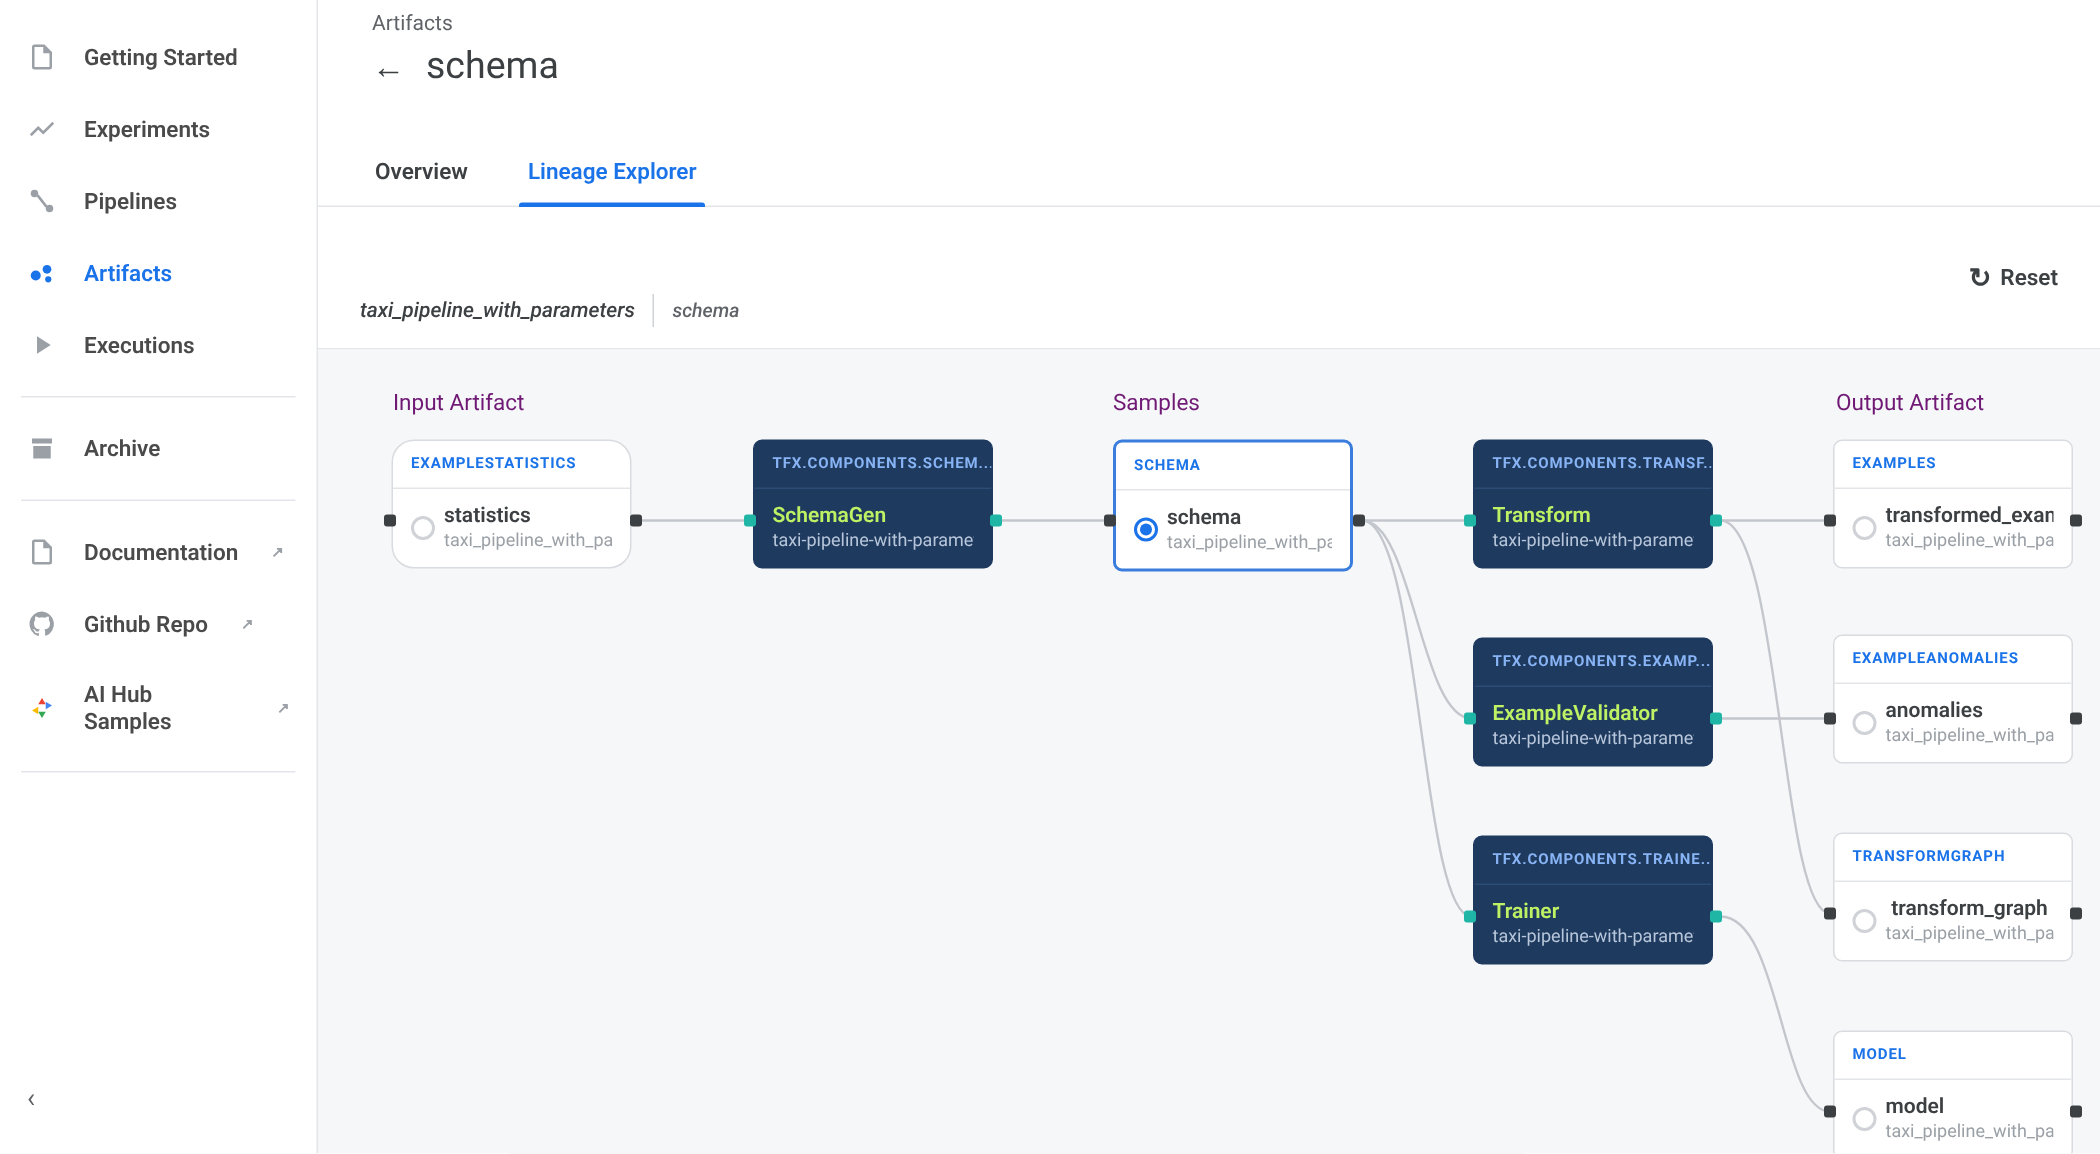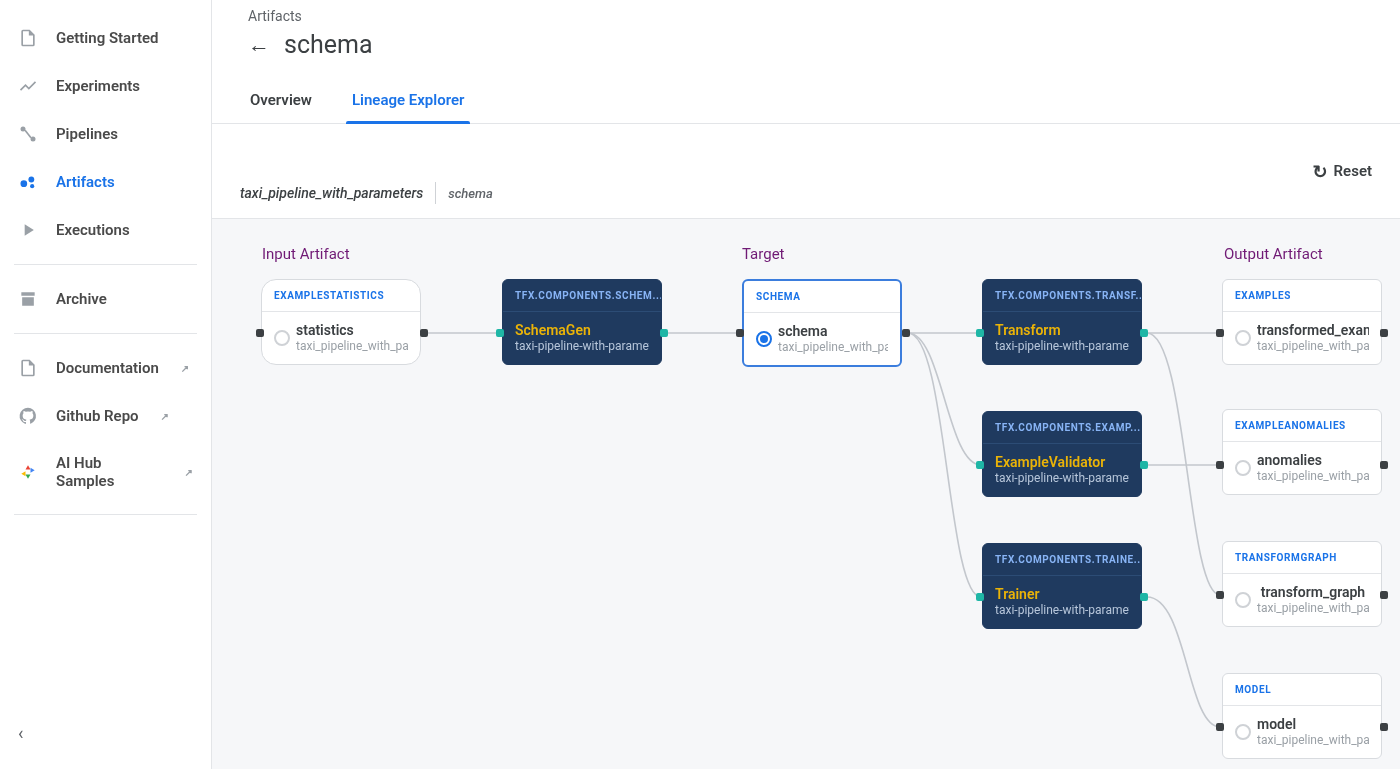--- a/index.html
+++ b/index.html
@@ -16,21 +16,21 @@
 .collapse-btn { margin-top: auto; padding: 12px 18px; cursor: pointer; }
 .collapse-btn .chev { font-size: 18px; color: #5f6368; }
 
 
 .main { flex: 1; display: flex; flex-direction: column; min-width: 0; }
 .header { padding: 8px 36px 0 36px; }
 .crumbs { font-size: 14px; color: #5f6368; }
 .title-row { display: flex; align-items: center; gap: 14px; padding: 6px 0 10px 0; }
 .back-btn { font-size: 22px; cursor: pointer; color: #3c4043; }
 .page-title { font-size: 25px; font-weight: 400; color: #3c4043; }
-.tabs-row { display: flex; gap: 36px; padding: 0 36px; border-bottom: 1px solid #e3e5e8; margin-top: 22px; }
+.tabs-row { display: flex; gap: 36px; padding: 0 36px; border-bottom: 1px solid #e3e5e8; margin-top: 36px; }
 .tab { padding: 0 2px 14px 2px; font-size: 15px; font-weight: 600; color: #3c4043; cursor: pointer; position: relative; }
 .tab.active { color: #1a73e8; }
 .tab.active::after { content: ""; position: absolute; left: -4px; right: -4px; bottom: -1px; height: 3px; background: #1a73e8; border-radius: 2px 2px 0 0; }
 
 .context-row { display: flex; align-items: center; justify-content: space-between; padding: 14px 28px; border-bottom: 1px solid #e3e5e8; }
 .crumb-inline { display: flex; align-items: center; gap: 12px; font-size: 14px; color: #3c4043; margin-top: 44px; }
 .crumb-inline .divider { width: 1px; height: 22px; background: #cfd2d6; }
 .crumb-inline .pipe { font-style: italic; font-weight: 500; }
 .crumb-inline .art { font-weight: 500; font-style: italic; font-size: 13px; color: #5f6368; }
 .reset-btn { display: flex; align-items: center; gap: 6px; font-size: 15px; font-weight: 600; color: #3c4043; cursor: pointer; }
@@ -43,21 +43,21 @@
 .col-head.output { left: 1012px; }
 
 .node { position: absolute; width: 160px; border-radius: 6px; background: #fff; border: 1px solid #d8dbdf; overflow: hidden; }
 .node.dark { background: #1f3a5f; border: 1px solid #1f3a5f; }
 .node.target { border: 2px solid #3b7ddd; }
 .node .label { padding: 10px 12px; font-size: 10px; font-weight: 700; letter-spacing: 0.6px; color: #1a73e8; text-transform: uppercase; border-bottom: 1px solid #e3e5e8; white-space: nowrap; overflow: hidden; }
 .node.dark .label { color: #88b4f5; border-bottom: 1px solid #2c4c75; }
 .node .body { padding: 10px 12px; }
 .node .body.row { display: flex; align-items: center; gap: 6px; }
 .node .name { font-size: 14px; font-weight: 600; color: #3c4043; white-space: nowrap; overflow: hidden; }
-.node.dark .name { color: #eab308; }
+.node.dark .name { color: #bef264; }
 .node .sub { font-size: 12px; color: #9aa0a6; white-space: nowrap; overflow: hidden; line-height: 1.35; }
 .node.dark .sub { color: #b7c6da; }
 .node .radio { width: 16px; height: 16px; border: 2px solid #cfd2d6; border-radius: 50%; flex-shrink: 0; position: relative; }
 .node .radio.on { border-color: #1a73e8; }
 .node .radio.on::after { content: ""; position: absolute; left: 2px; top: 2px; width: 8px; height: 8px; background: #1a73e8; border-radius: 50%; }
 
 .port { position: absolute; width: 8px; height: 8px; border-radius: 2px; }
 .port.dark { background: #3c4043; }
 .port.teal { background: #1fb6a6; }
 
@@ -180,21 +180,21 @@
         <span class="art">schema</span>
       </div>
       <div class="reset-btn">
         <span style="font-size:18px;">↻</span>
         <span>Reset</span>
       </div>
     </div>
 
     <div class="canvas">
       <div class="col-head input">Input Artifact</div>
-      <div class="col-head target">Target</div>
+      <div class="col-head target">Samples</div>
       <div class="col-head output">Output Artifact</div>
 
       <svg class="edges">
 
         <path d="M215 114 L289 114"></path>
 
         <path d="M455 114 L529 114"></path>
 
         <path d="M696 114 L769 114"></path>
         <path d="M696 114 C730 114 735 246 769 246"></path>

